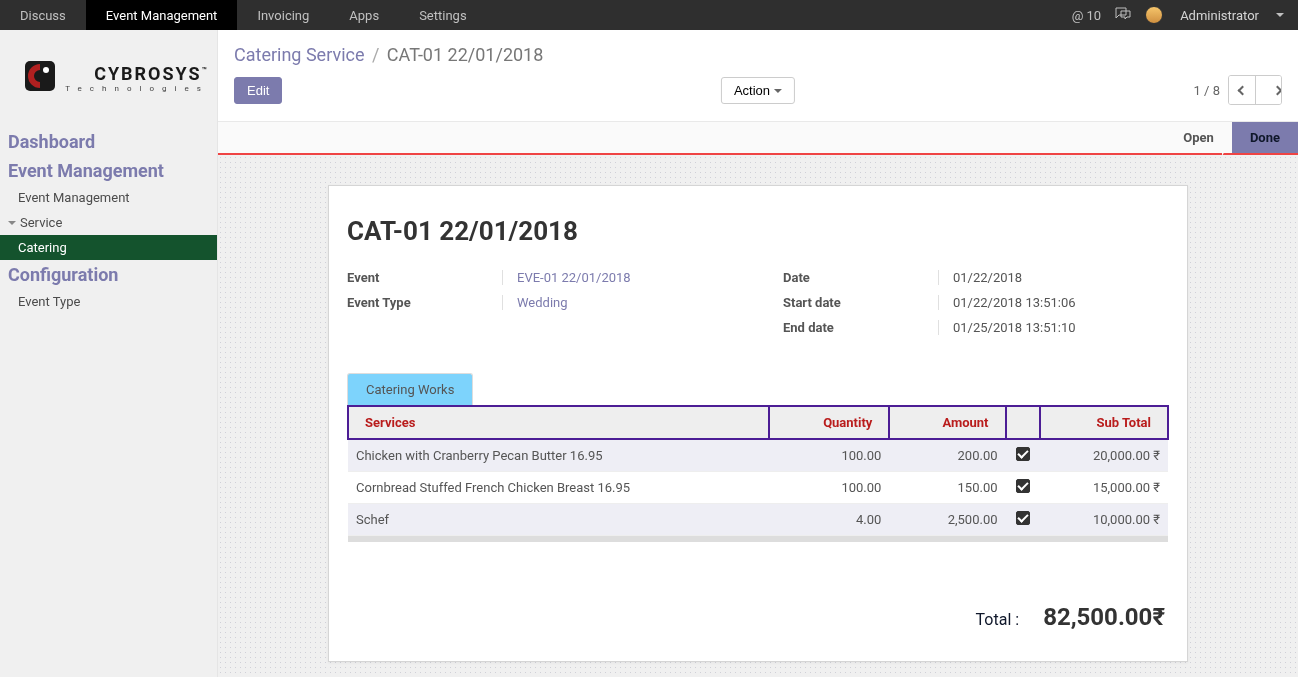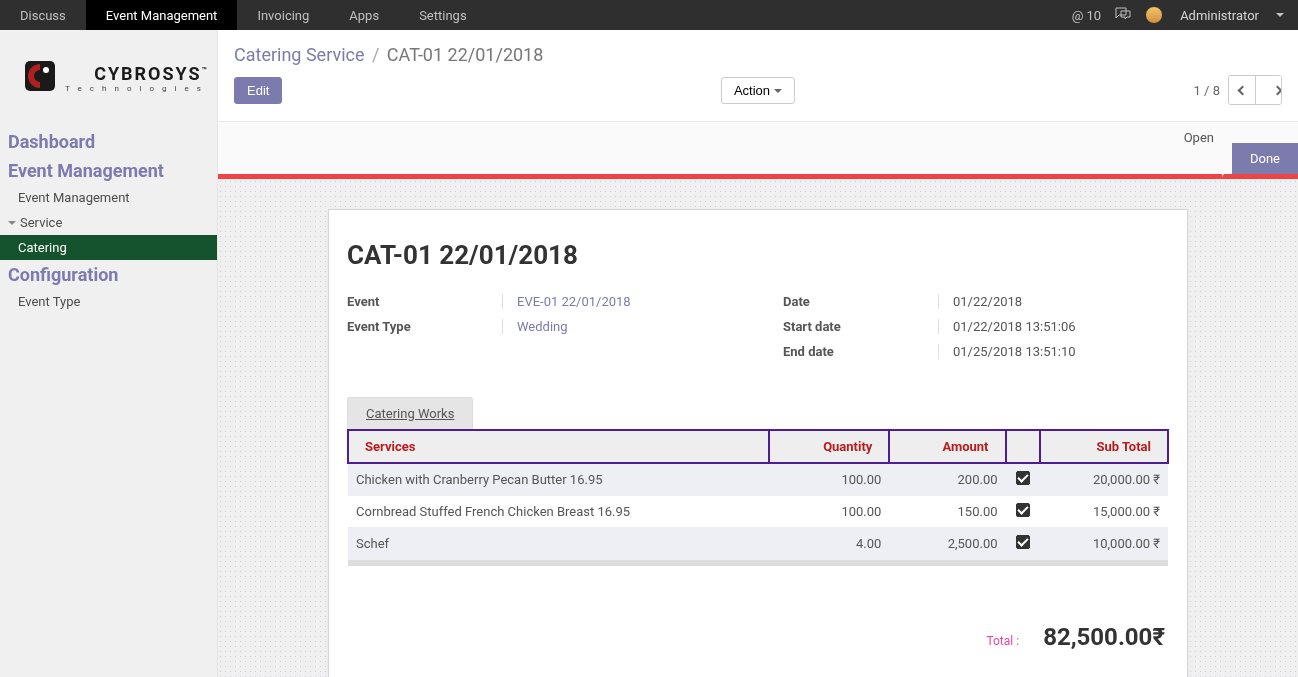--- a/index.html
+++ b/index.html
@@ -47,55 +47,55 @@
 .toolbar .center { position:absolute; left:50%; transform:translateX(-50%); }
 .toolbar .right { margin-left:auto; display:flex; align-items:center; gap:8px;}
 .pager-count { color:#666; font-size:13px; }
 .pager-btns { display:flex; border:1px solid #ccc; border-radius:3px; overflow:hidden;}
 .pager-btn { width:26px; height:28px; display:flex; align-items:center; justify-content:center; background:#fff; cursor:pointer; }
 .pager-btn + .pager-btn { border-left:1px solid #ccc;}
 .chev { width:7px; height:7px; border-top:2px solid #666; border-right:2px solid #666; }
 .chev.left { transform:rotate(-135deg);} .chev.right { transform:rotate(45deg);}
 
 
-.statusbar-row { display:flex; justify-content:flex-end; border-top:1px solid #e9e9e9; border-bottom:5px solid #ef4444; background:#fafafa;}
+.statusbar-row { display:flex; justify-content:flex-end; border-top:1px solid #e9e9e9; border-bottom:2px solid #ef4444; background:#fafafa;font-weight:bold;}
 .status-step { padding:8px 18px; color:#555; position:relative; background:#fafafa;}
-.status-step.active { background:#7c7bad; color:#ffffff;margin-top:21px; }
+.status-step.active { background:#7c7bad; color:#0f172a; }
 .status-step.active::before { content:""; position:absolute; left:-10px; top:0; width:0; height:0; border-top:17px solid transparent; border-bottom:17px solid transparent; border-left:10px solid #fafafa; }
 
 
 .dotted-area { background-color:#f0f0f0; background-image: radial-gradient(#d0d0d8 0.6px, transparent 0.6px); background-size:5px 5px; padding: 30px 110px 40px 110px; min-height: 540px;}
 .sheet { background:#fff; border:1px solid #d5d5d5; box-shadow: 0 1px 3px rgba(0,0,0,.05); padding: 30px 18px 30px 18px;}
 .rec-title { font-size:26px; font-weight:bold; color:#333; margin-bottom: 24px;}
 
 .form-cols { display:flex; gap:50px; }
 .form-col { flex:1; }
 .form-row { display:flex; margin-bottom:10px; }
 .form-label { width: 155px; font-weight:bold; color:#555; }
 .form-val-box { border-left: 1px solid #e0e0e0; padding-left: 14px; flex:1;}
 .form-val { color:#555;}
 .form-val.link { color:#7c7bad; cursor:pointer; }
 
 
 .tabs { margin-top:28px; display:flex; }
-.tab { border:1px solid #ddd; border-bottom:none; padding:8px 18px; background:#e5e5e5; color:#555; border-radius:3px 3px 0 0; font-size:13px;text-decoration:underline;}
+.tab { border:1px solid #ddd; border-bottom:none; padding:8px 18px; background:#7dd3fc; color:#555; border-radius:3px 3px 0 0; font-size:13px;}
 .tab.active { color:#555; }
 
 
 table.grid { width:100%; border-collapse:collapse; }
 table.grid th { background:#eee; font-weight:bold; text-align:left; padding:8px 16px; border:2px solid #4c1d95; color:#b91c1c;}
 table.grid th.num { text-align:right; }
 table.grid td { padding:7px 8px; border-bottom:1px solid #eee; color:#555; }
 table.grid tbody tr:nth-child(odd) td { background:#eeeef5; }
 table.grid td.num { text-align:right; }
 table.grid td.chk { text-align:center; width:30px;}
 .checked-box { display:inline-block; width:14px; height:14px; background:#333; border:1px solid #333; border-radius:2px; position:relative;}
 .checked-box::after { content:""; position:absolute; left:3px; top:0px; width:4px; height:8px; border-right:2px solid #fff; border-bottom:2px solid #fff; transform:rotate(45deg);}
 .total-row { display:flex; justify-content:flex-end; align-items:baseline; gap: 24px; margin-top:28px; padding-right:4px;}
-.total-label { color:#ec4899; font-size:12px;margin-top:40px;}
+.total-label { color:#0f172a; font-size:16px;margin-top:40px;}
 .total-val { font-weight:bold; font-size:24px; color:#333;}
 .grid tfoot td { background:#ddd; height:6px; padding:0; border:none;}
 </style>
 </head>
 <body>
 
 <div class="top-nav">
   <div class="nav-items">
       <div class="nav-item">Discuss</div>
       <div class="nav-item active">Event Management</div>

